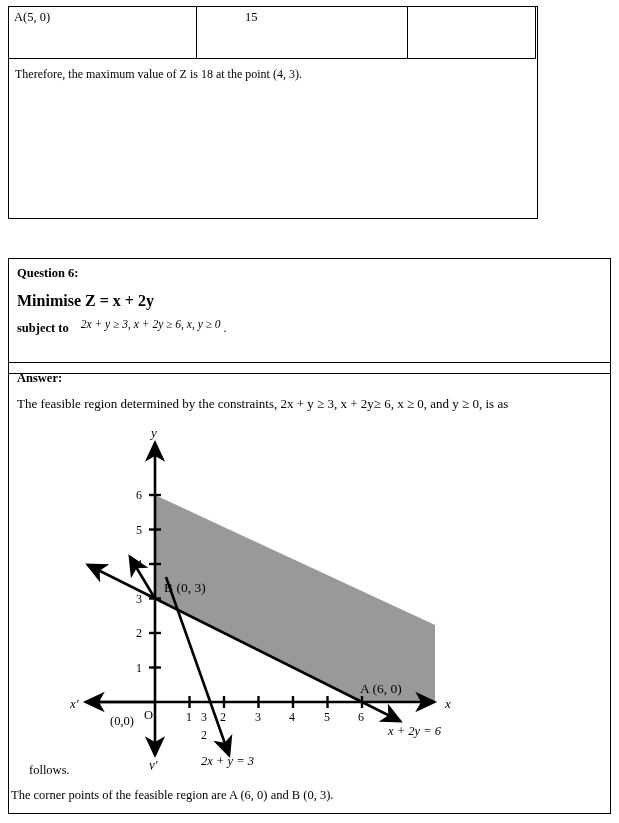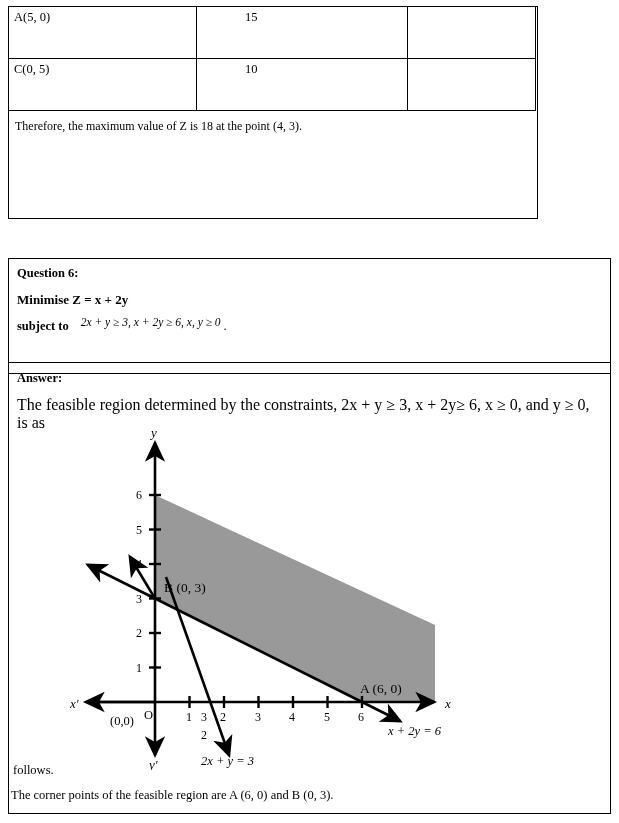--- a/index.html
+++ b/index.html
@@ -13,30 +13,30 @@
     padding:4px 0 0 5px;height:47px;line-height:1.1;}
   table.ztable td.c1{width:182px;}
   table.ztable td.c2{width:162px;padding-left:48px;}
   table.ztable td.c3{width:auto;}
   .tbl-wrap{border:none;margin:-1px 0 0 -1px;width:calc(100% + 2px);}
   .concl{font-size:12px;padding:8px 0 0 6px;}
 
   
   .block-q{position:absolute;left:8px;top:258px;width:603px;height:116px;border:1px solid #000;box-sizing:border-box;}
   .q-title{font-weight:bold;font-size:12.5px;padding:7px 0 0 8px;}
-  .q-line{font-weight:bold;font-size:13px;padding:11px 0 0 8px;}
+  .q-line{font-weight:bold;font-size:16px;padding:11px 0 0 8px;}
   .q-subj{font-weight:bold;font-size:12.5px;padding:11px 0 0 8px;display:flex;align-items:flex-start;}
   .q-constraints{font-weight:normal;font-style:italic;font-size:11.5px;margin-left:12px;position:relative;top:-3px;}
   .q-dot{font-weight:normal;margin-left:3px;}
 
   
   .block-a{position:absolute;left:8px;top:362px;width:603px;height:452px;border:1px solid #000;box-sizing:border-box;}
   .a-title{font-weight:bold;font-size:12.5px;padding:8px 0 0 8px;}
-  .a-text{font-size:16px;padding:10px 8px 0 8px;}
-  .a-follows{position:absolute;left:4px;top:400px;font-size:12.5px;text-align:right;}
+  .a-text{font-size:13px;padding:10px 8px 0 8px;}
+  .a-follows{position:absolute;left:20px;top:400px;font-size:12.5px;text-align:right;}
   .a-corner{position:absolute;left:2px;top:425px;font-size:12.5px;}
 
   
   .graph{position:absolute;left:60px;top:425px;width:480px;height:345px;}
   .graph svg{display:block;}
   .lbl-it{font-family:"Liberation Serif",serif;font-style:italic;font-size:13px;fill:#000;}
   .lbl-tick{font-family:"Liberation Serif",serif;font-size:12px;fill:#000;}
   .lbl-pt{font-family:"Liberation Serif",serif;font-size:13.5px;fill:#000;}
   .lbl-eq{font-family:"Liberation Serif",serif;font-style:italic;font-size:12.5px;fill:#000;}
   .lbl-o{font-family:"Liberation Serif",serif;font-size:12.5px;fill:#000;}
@@ -45,25 +45,20 @@
 <body>
 
 <div class="page">
 
   <div class="block-top">
     <table class="ztable tbl-wrap">
       <tbody>
         <tr>
           <td class="c1">A(5, 0)</td>
           <td class="c2">15</td>
-          <td class="c3"></td>
-        </tr>
-        <tr>
-          <td class="c1">C(0, 5)</td>
-          <td class="c2">10</td>
           <td class="c3"></td>
         </tr>
       </tbody>
     </table>
     <div class="concl">Therefore, the maximum value of Z is 18 at the point (4, 3).</div>
   </div>
 
   <div class="block-q">
     <div class="q-title">Question 6:</div>
     <div class="q-line">Minimise Z = x + 2y</div>

